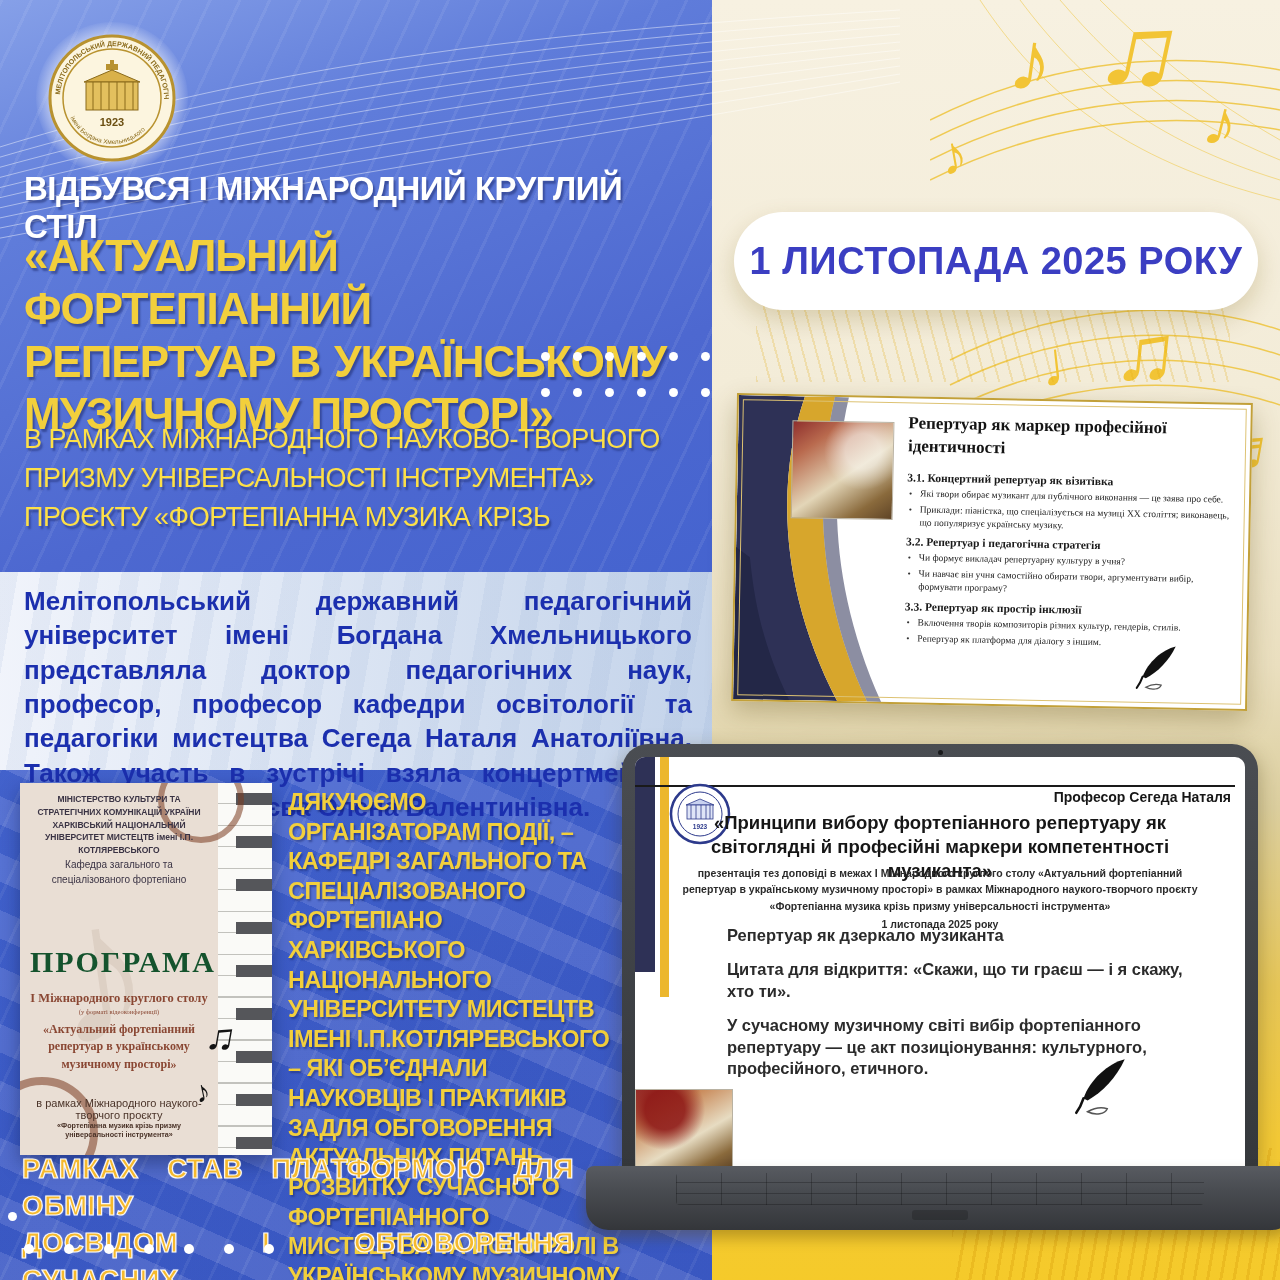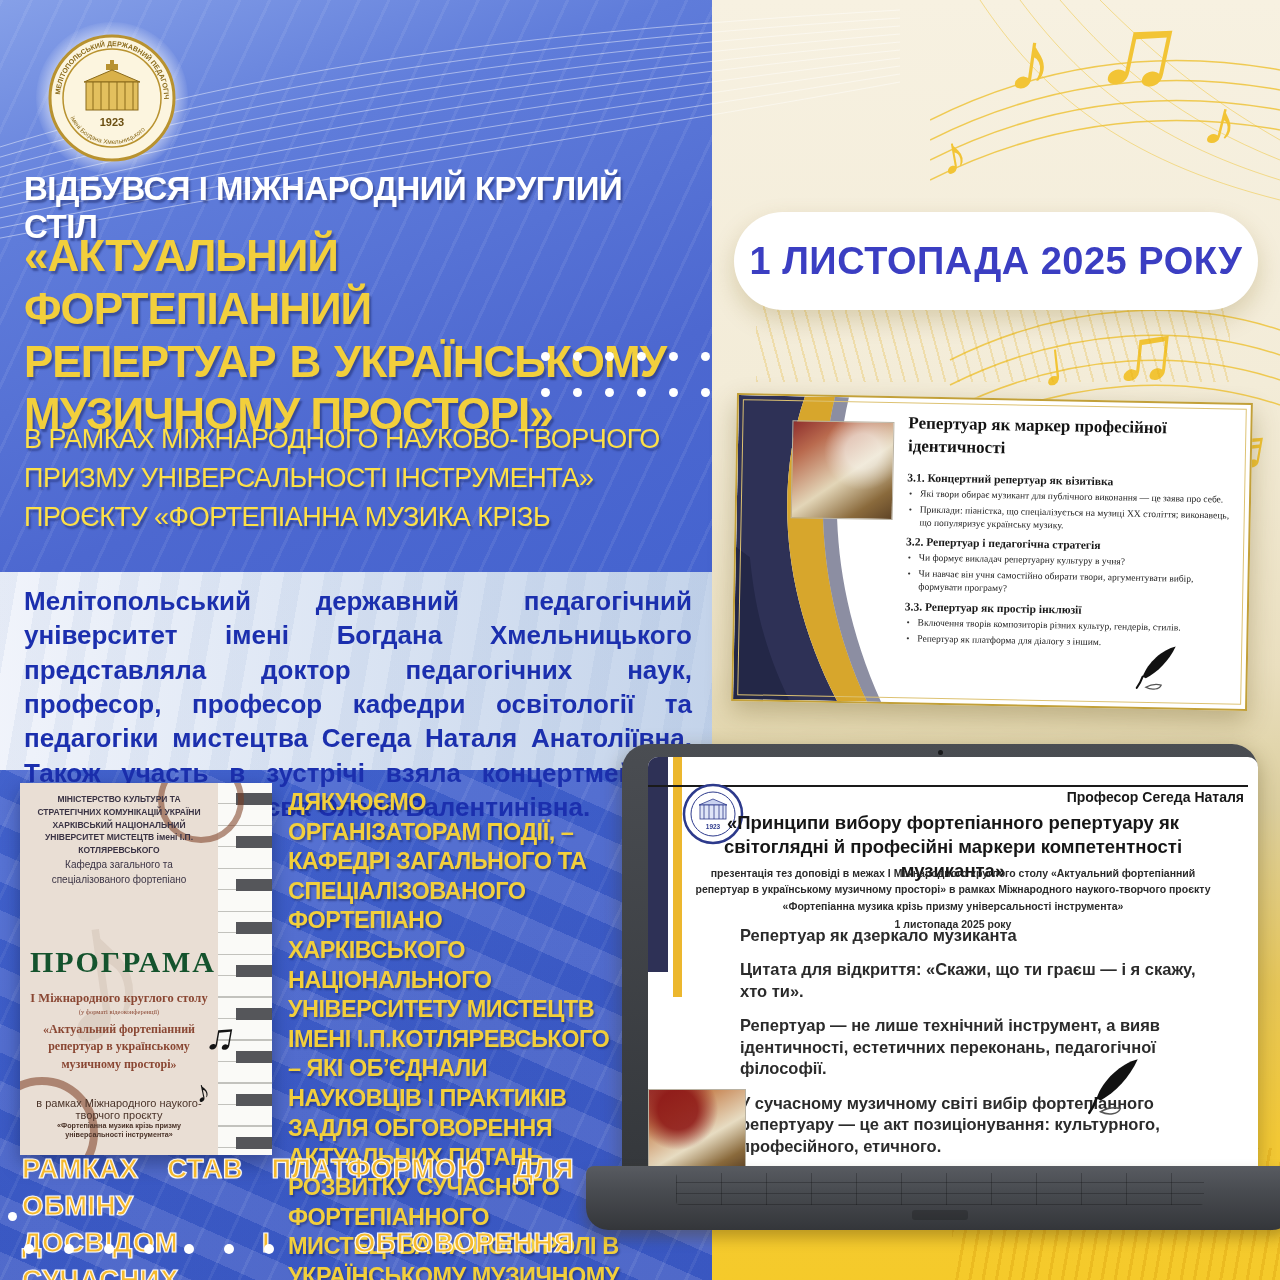--- a/index.html
+++ b/index.html
@@ -71,21 +71,21 @@
     font-family:"Liberation Serif",serif;font-size:17px;font-weight:700;line-height:1.35;}
   .s1-body{position:absolute;left:170px;top:66px;width:330px;font-family:"Liberation Serif",serif;color:#1a1a1a;}
   .s1-head{font-size:11.5px;font-weight:700;margin:7px 0 4px 0;}
   .s1-bullet{position:relative;font-size:9.5px;line-height:1.35;padding-left:13px;margin:3px 0;}
   .s1-bullet::before{content:"•";position:absolute;left:2px;top:0;font-size:9px;color:#333;}
   .s1-quill{position:absolute;left:396px;top:238px;width:52px;height:52px;}
 
   
   .laptop-screen{position:absolute;left:622px;top:744px;width:636px;height:424px;
     background:linear-gradient(180deg,#4a4d52,#35383c);border-radius:26px 26px 0 0;
-    padding:13px 13px 0 26px;box-sizing:border-box;box-shadow:0 6px 20px rgba(60,50,10,.35);}
+    padding:13px 13px 0 13px;box-sizing:border-box;box-shadow:0 6px 20px rgba(60,50,10,.35);}
   .cam-dot{position:absolute;left:50%;top:6px;width:5px;height:5px;margin-left:-2px;border-radius:50%;background:#191a1c;}
   .screen-inner{position:relative;width:610px;height:411px;background:#ffffff;overflow:hidden;border-radius:10px 10px 0 0;}
   .deck{position:absolute;left:586px;top:1166px;width:708px;height:64px;
     background:linear-gradient(180deg,#585b61 0%,#484b50 40%,#34363a 100%);
     border-radius:8px 8px 22px 22px;box-shadow:0 8px 14px rgba(80,60,10,.35);}
   .deck::before{content:"";position:absolute;left:90px;right:90px;top:7px;height:32px;border-radius:4px;opacity:.8;
     background:
       repeating-linear-gradient(90deg,rgba(0,0,0,.30) 0 1px,transparent 1px 45px),
       repeating-linear-gradient(0deg,rgba(0,0,0,.30) 0 1px,transparent 1px 11px);}
   .deck::after{content:"";position:absolute;left:46%;top:44px;width:8%;height:10px;
@@ -353,21 +353,20 @@
       </div>
       <div class="s2-presenter">Професор Сегеда Наталя</div>
       <div class="s2-title">«Принципи вибору фортепіанного репертуару як світоглядні й професійні маркери компетентності музиканта»</div>
       <div class="s2-sub">
         <span>презентація тез доповіді в межах І Міжнародного круглого столу «Актуальний фортепіанний репертуар в українському музичному просторі» в рамках Міжнародного наукого-творчого проєкту «Фортепіанна музика крізь призму універсальності інструмента»</span>
         <div class="s2-subdate">1 листопада 2025 року</div>
       </div>
       <div class="s2-body">
         <p>Репертуар як дзеркало музиканта</p>
         <p>Цитата для відкриття: «Скажи, що ти граєш — і я скажу, хто ти».</p>
-        <p>Репертуар — не лише технічний інструмент, а вияв ідентичності, естетичних переконань, педагогічної філософії.</p>
         <p>У сучасному музичному світі вибір фортепіанного репертуару — це акт позиціонування: культурного, професійного, етичного.</p>
       </div>
       <svg class="s2-quill" viewBox="0 0 64 64">
         <path d="M56 6 C40 10 22 26 16 44 L20 46 C34 38 48 24 56 6 Z" fill="#111"></path>
         <path d="M16 44 C14 50 12 54 9 58" stroke="#111" stroke-width="2.5" fill="none" stroke-linecap="round"></path>
         <path d="M20 57 c8 4 17 2 19 -3 c-7 -2 -12 -1 -19 3 z" fill="none" stroke="#555" stroke-width="1.5"></path>
       </svg>
       <div class="s2-photo"></div>
     </div>
   </div>

